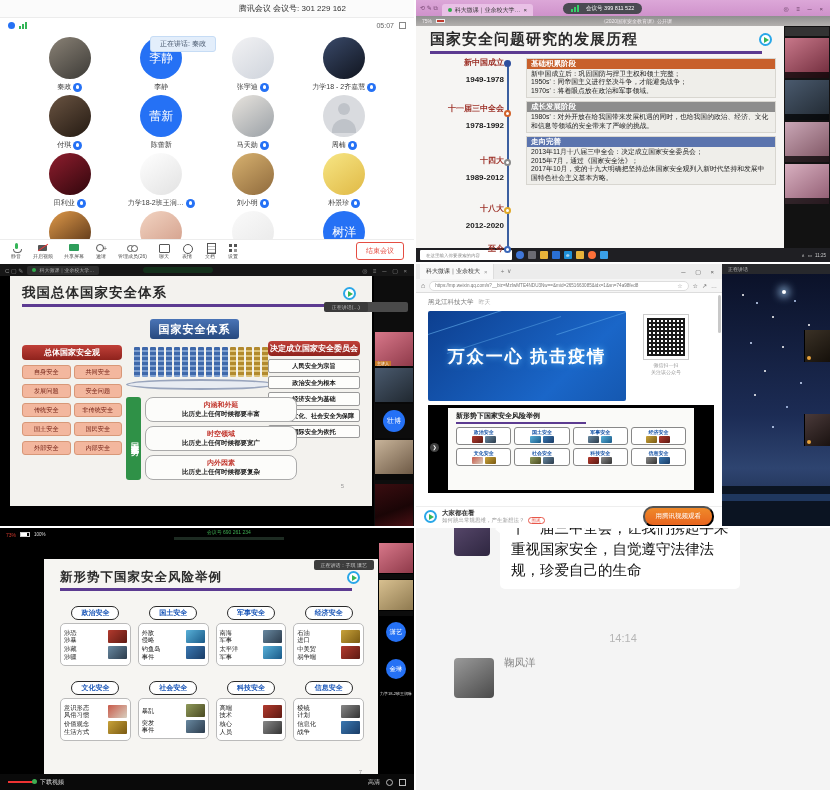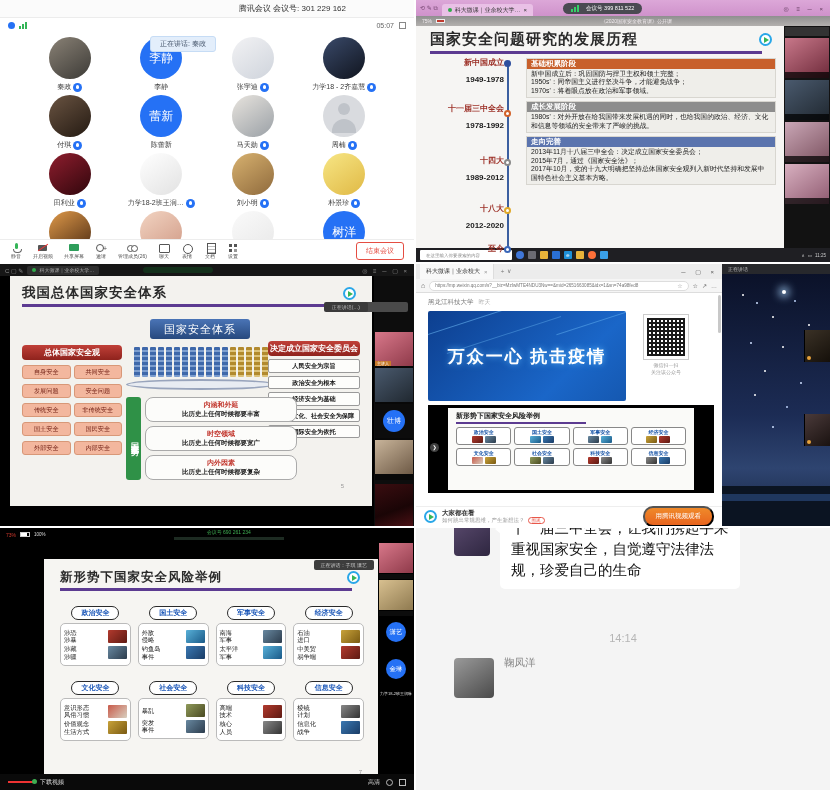--- a/index.html
+++ b/index.html
@@ -119,21 +119,21 @@
 .p3{background:#000}
 .p3-top{height:12px;background:#161616;display:flex;align-items:center;gap:4px;padding:0 5px}
 .p3-top .g{font-size:6px;color:#888}
 .p3-tab{height:9px;background:#2e2e2e;border-radius:2px;display:flex;align-items:center;gap:3px;padding:0 5px;font-size:5px;color:#aaa;white-space:nowrap}
 .p3-pill{width:70px;height:6px;background:#13301b;border-radius:3px;margin-left:40px}
 .p3-win{margin-left:auto;font-size:6px;color:#888;letter-spacing:2px}
 .p3-slide{position:absolute;top:12px;left:10px;width:362px;height:230px;background:#f3f2ee;padding:8px 12px}
 .p3-tip{position:absolute;top:38px;right:46px;background:#3a3a3a;border-radius:2px;color:#bbb;font-size:5px;padding:2px 8px;z-index:8;box-shadow:40px 0 0 #4a4a4a}
 .p3 .slidetitle h2{font-size:13.5px}
 .diagram{position:relative;height:182px;margin-top:4px}
-.ctr-box{position:absolute;left:128px;top:8px;width:100px;height:20px;background:linear-gradient(180deg,#4a74b6,#27497e);border-radius:3px;color:#fff;font-weight:normal;font-size:11px;display:flex;align-items:center;justify-content:center;letter-spacing:1px}
+.ctr-box{position:absolute;left:128px;top:8px;width:89px;height:20px;background:linear-gradient(180deg,#4a74b6,#27497e);border-radius:3px;color:#fff;font-weight:bold;font-size:11px;display:flex;align-items:center;justify-content:center;letter-spacing:1px}
 .pillars{position:absolute;left:112px;top:36px;display:flex;gap:2px}
 .pl{width:6px;height:30px;background:repeating-linear-gradient(180deg,#3e68aa 0 3px,#7d9ecf 3px 5px);border-radius:1px}
 .pl.g{background:repeating-linear-gradient(180deg,#b28a2e 0 3px,#dcc27a 3px 5px)}
 .base{position:absolute;left:104px;top:68px;width:150px;height:11px;border-radius:50%;background:#e8ecf2;border:2px solid #98a4bc}
 .lblock{position:absolute;left:0;top:34px;width:100px}
 .redhead{background:linear-gradient(180deg,#c04038,#8f231d);border-radius:4px;color:#fff;font-weight:bold;font-size:8px;text-align:center;padding:3px 2px;line-height:1.15}
 .pairrow{display:flex;gap:3px;margin-top:5px}
 .chip{flex:1;background:#f3b79e;border:1px solid #d89878;border-radius:3px;color:#6e1d12;font-size:6.2px;text-align:center;padding:1.5px 0;white-space:nowrap}
 .rblock{position:absolute;right:0;top:30px;width:92px}
 .rbox{margin-top:3px;background:#fdfdfb;border:1px solid #9a9a9a;border-radius:2px;font-size:6.2px;font-weight:bold;color:#111;text-align:center;padding:2px 1px;line-height:1.2}

